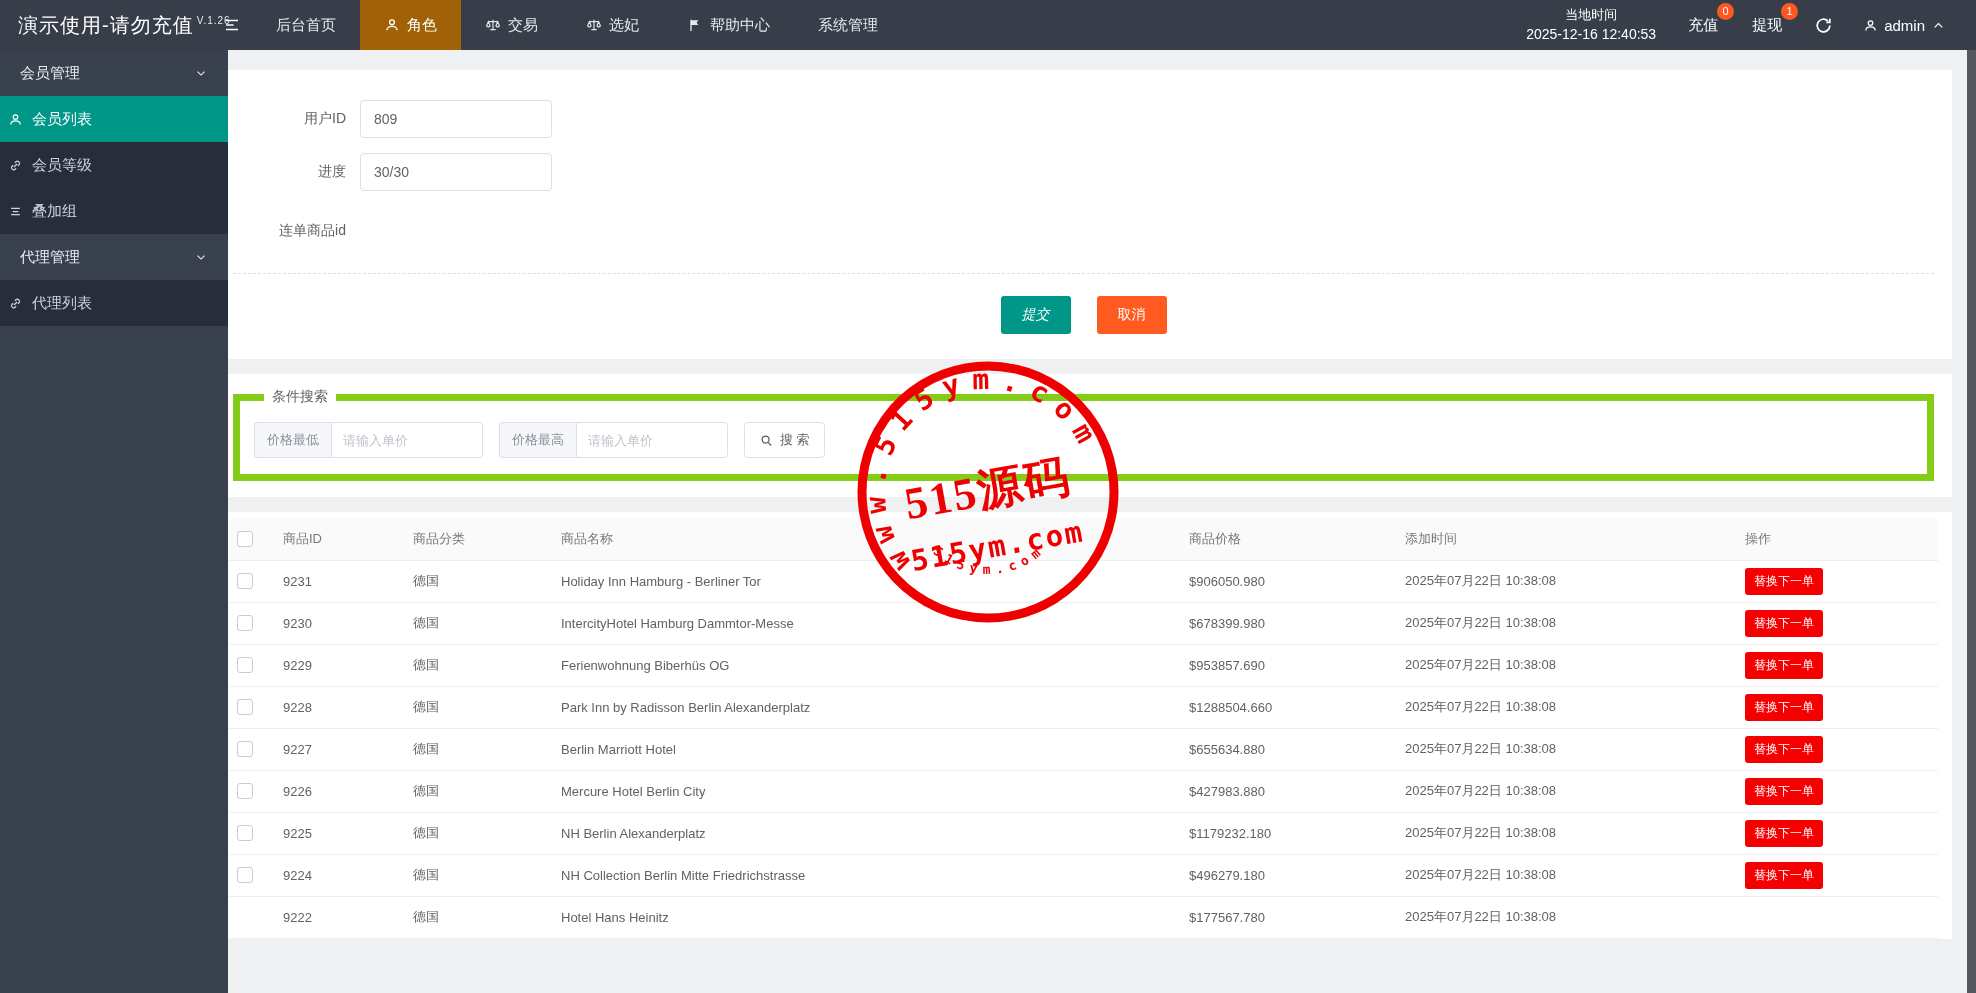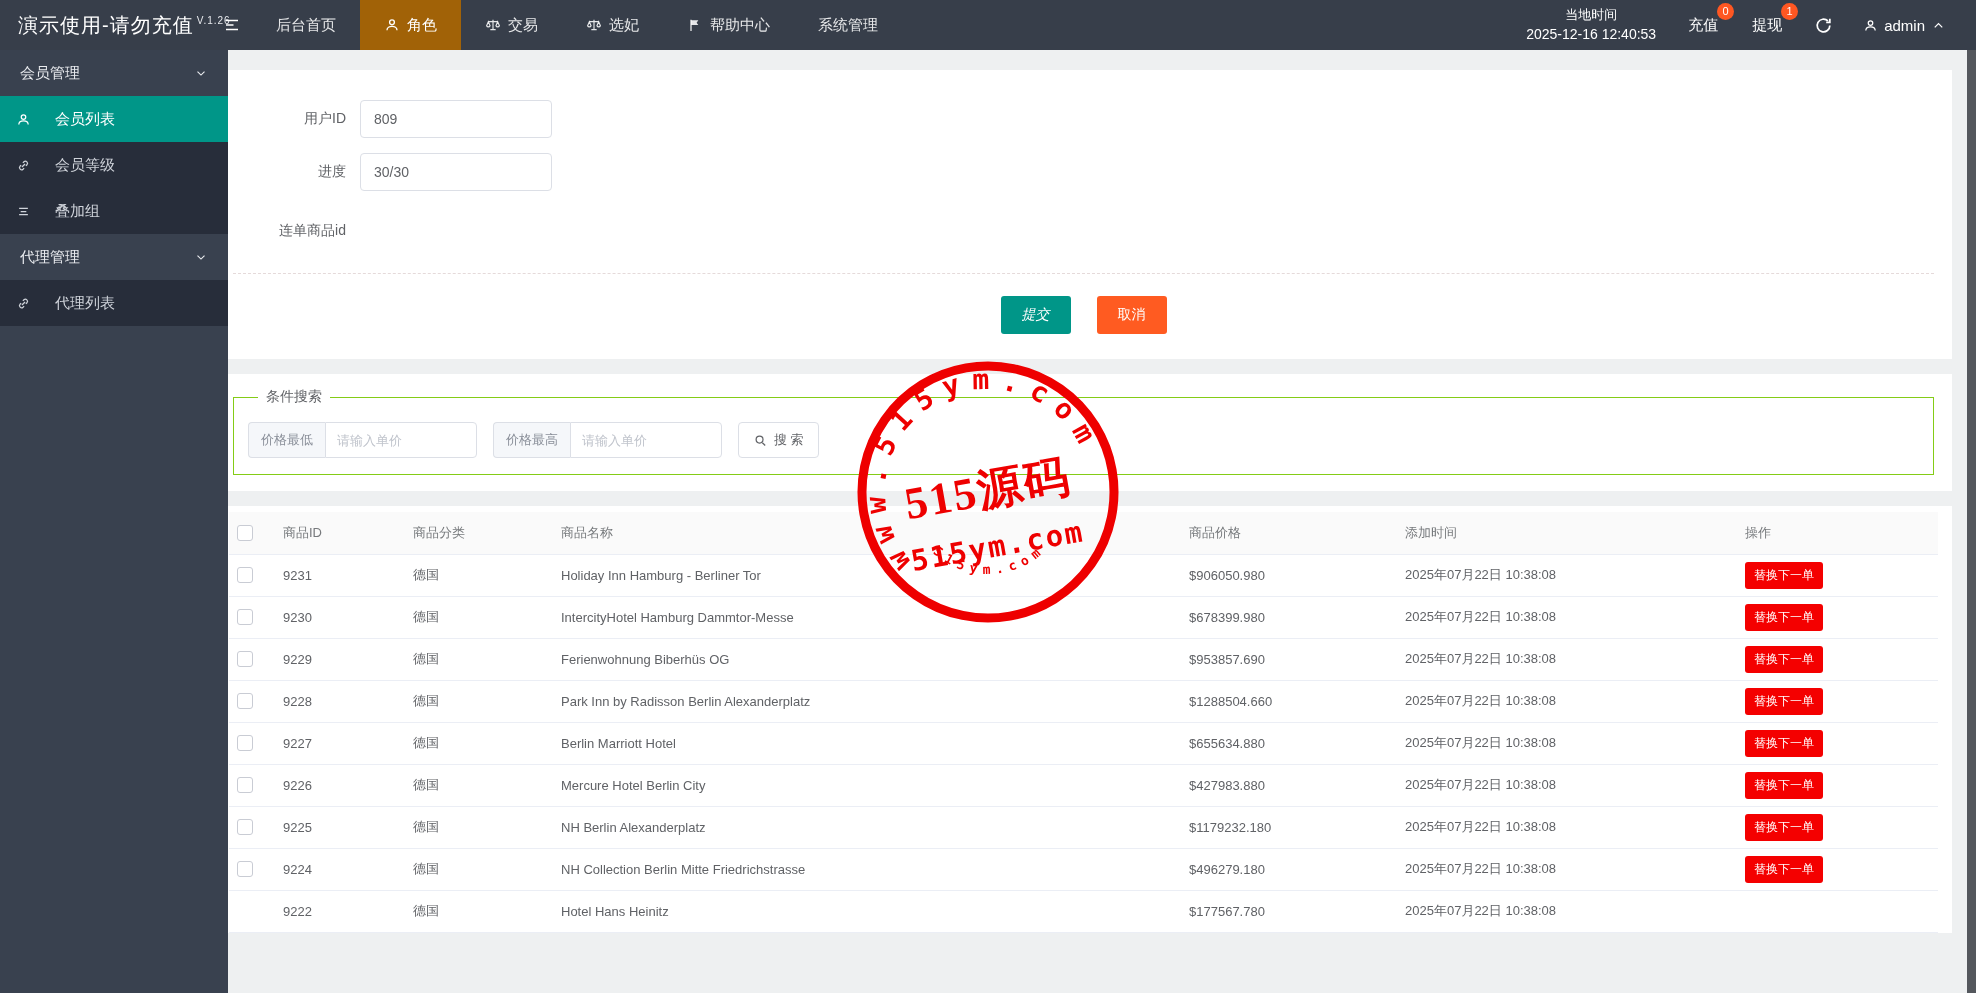--- a/index.html
+++ b/index.html
@@ -41,21 +41,21 @@
     position:absolute; top:50px; left:0; bottom:0; width:228px;
     background:#39414f; z-index:10;
   }
   .side-group-title{
     height:46px; display:flex; align-items:center; padding:0 20px;
     color:#e9ebef; font-size:15px; cursor:pointer;
   }
   .side-group-title .chev{ margin-left:auto; display:flex; }
   .side-group-title svg{ width:14px; height:14px; }
   .side-item{
-    height:46px; display:flex; align-items:center; gap:24px; padding:0 16px;
+    height:46px; display:flex; align-items:center; gap:9px; padding:0 8px;
     background:#272d3a; color:#cfd3da; font-size:15px; cursor:pointer;
   }
   .side-item svg{ width:15px; height:15px; }
   .side-item.active{ background:#009688; color:#fff; }
   
   .content{ position:absolute; left:200px; top:50px; right:9px; bottom:0; padding:20px 15px; overflow:hidden;}
   .card{ background:#fff; margin-bottom:15px; }
   
   .form-card{ padding:30px 0 25px; }
   .form-row{ display:flex; align-items:center; margin-bottom:15px; }
@@ -72,21 +72,21 @@
   .dashed-divider{ border:none; border-top:1px dashed #e5dada; margin:30px 18px 0; }
   .form-actions{ display:flex; justify-content:center; gap:26px; margin-top:22px; }
   .btn{
     border:none; color:#fff; font-size:14px; padding:0 21px; height:38px;
     border-radius:3px; cursor:pointer; font-family:inherit;
   }
   .btn-submit{ background:#009688;font-style:italic; }
   .btn-cancel{ background:#ff5b21; }
   
   .search-card{ padding:14px 18px 16px; }
-  .search-fieldset{ border:1px solid #84cc16; padding:16px 14px 16px; }
+  .search-fieldset{ border:7px solid #84cc16; padding:16px 14px 16px; }
   .search-fieldset legend{ margin-left:10px; padding:0 8px; font-size:14px; color:#606266; }
   .search-row{ display:flex; align-items:flex-start; gap:16px; }
   .input-group{ display:flex; }
   .ig-prepend{
     background:#f5f7fa; border:1px solid #dcdfe6; border-right:none;
     border-radius:4px 0 0 4px; font-size:13px; color:#8a8f99;
     display:flex; align-items:center; padding:0 12px; height:36px; white-space:nowrap;
   }
   .ig-input{
     width:152px; height:36px; border:1px solid #dcdfe6; border-radius:0 4px 4px 0;

